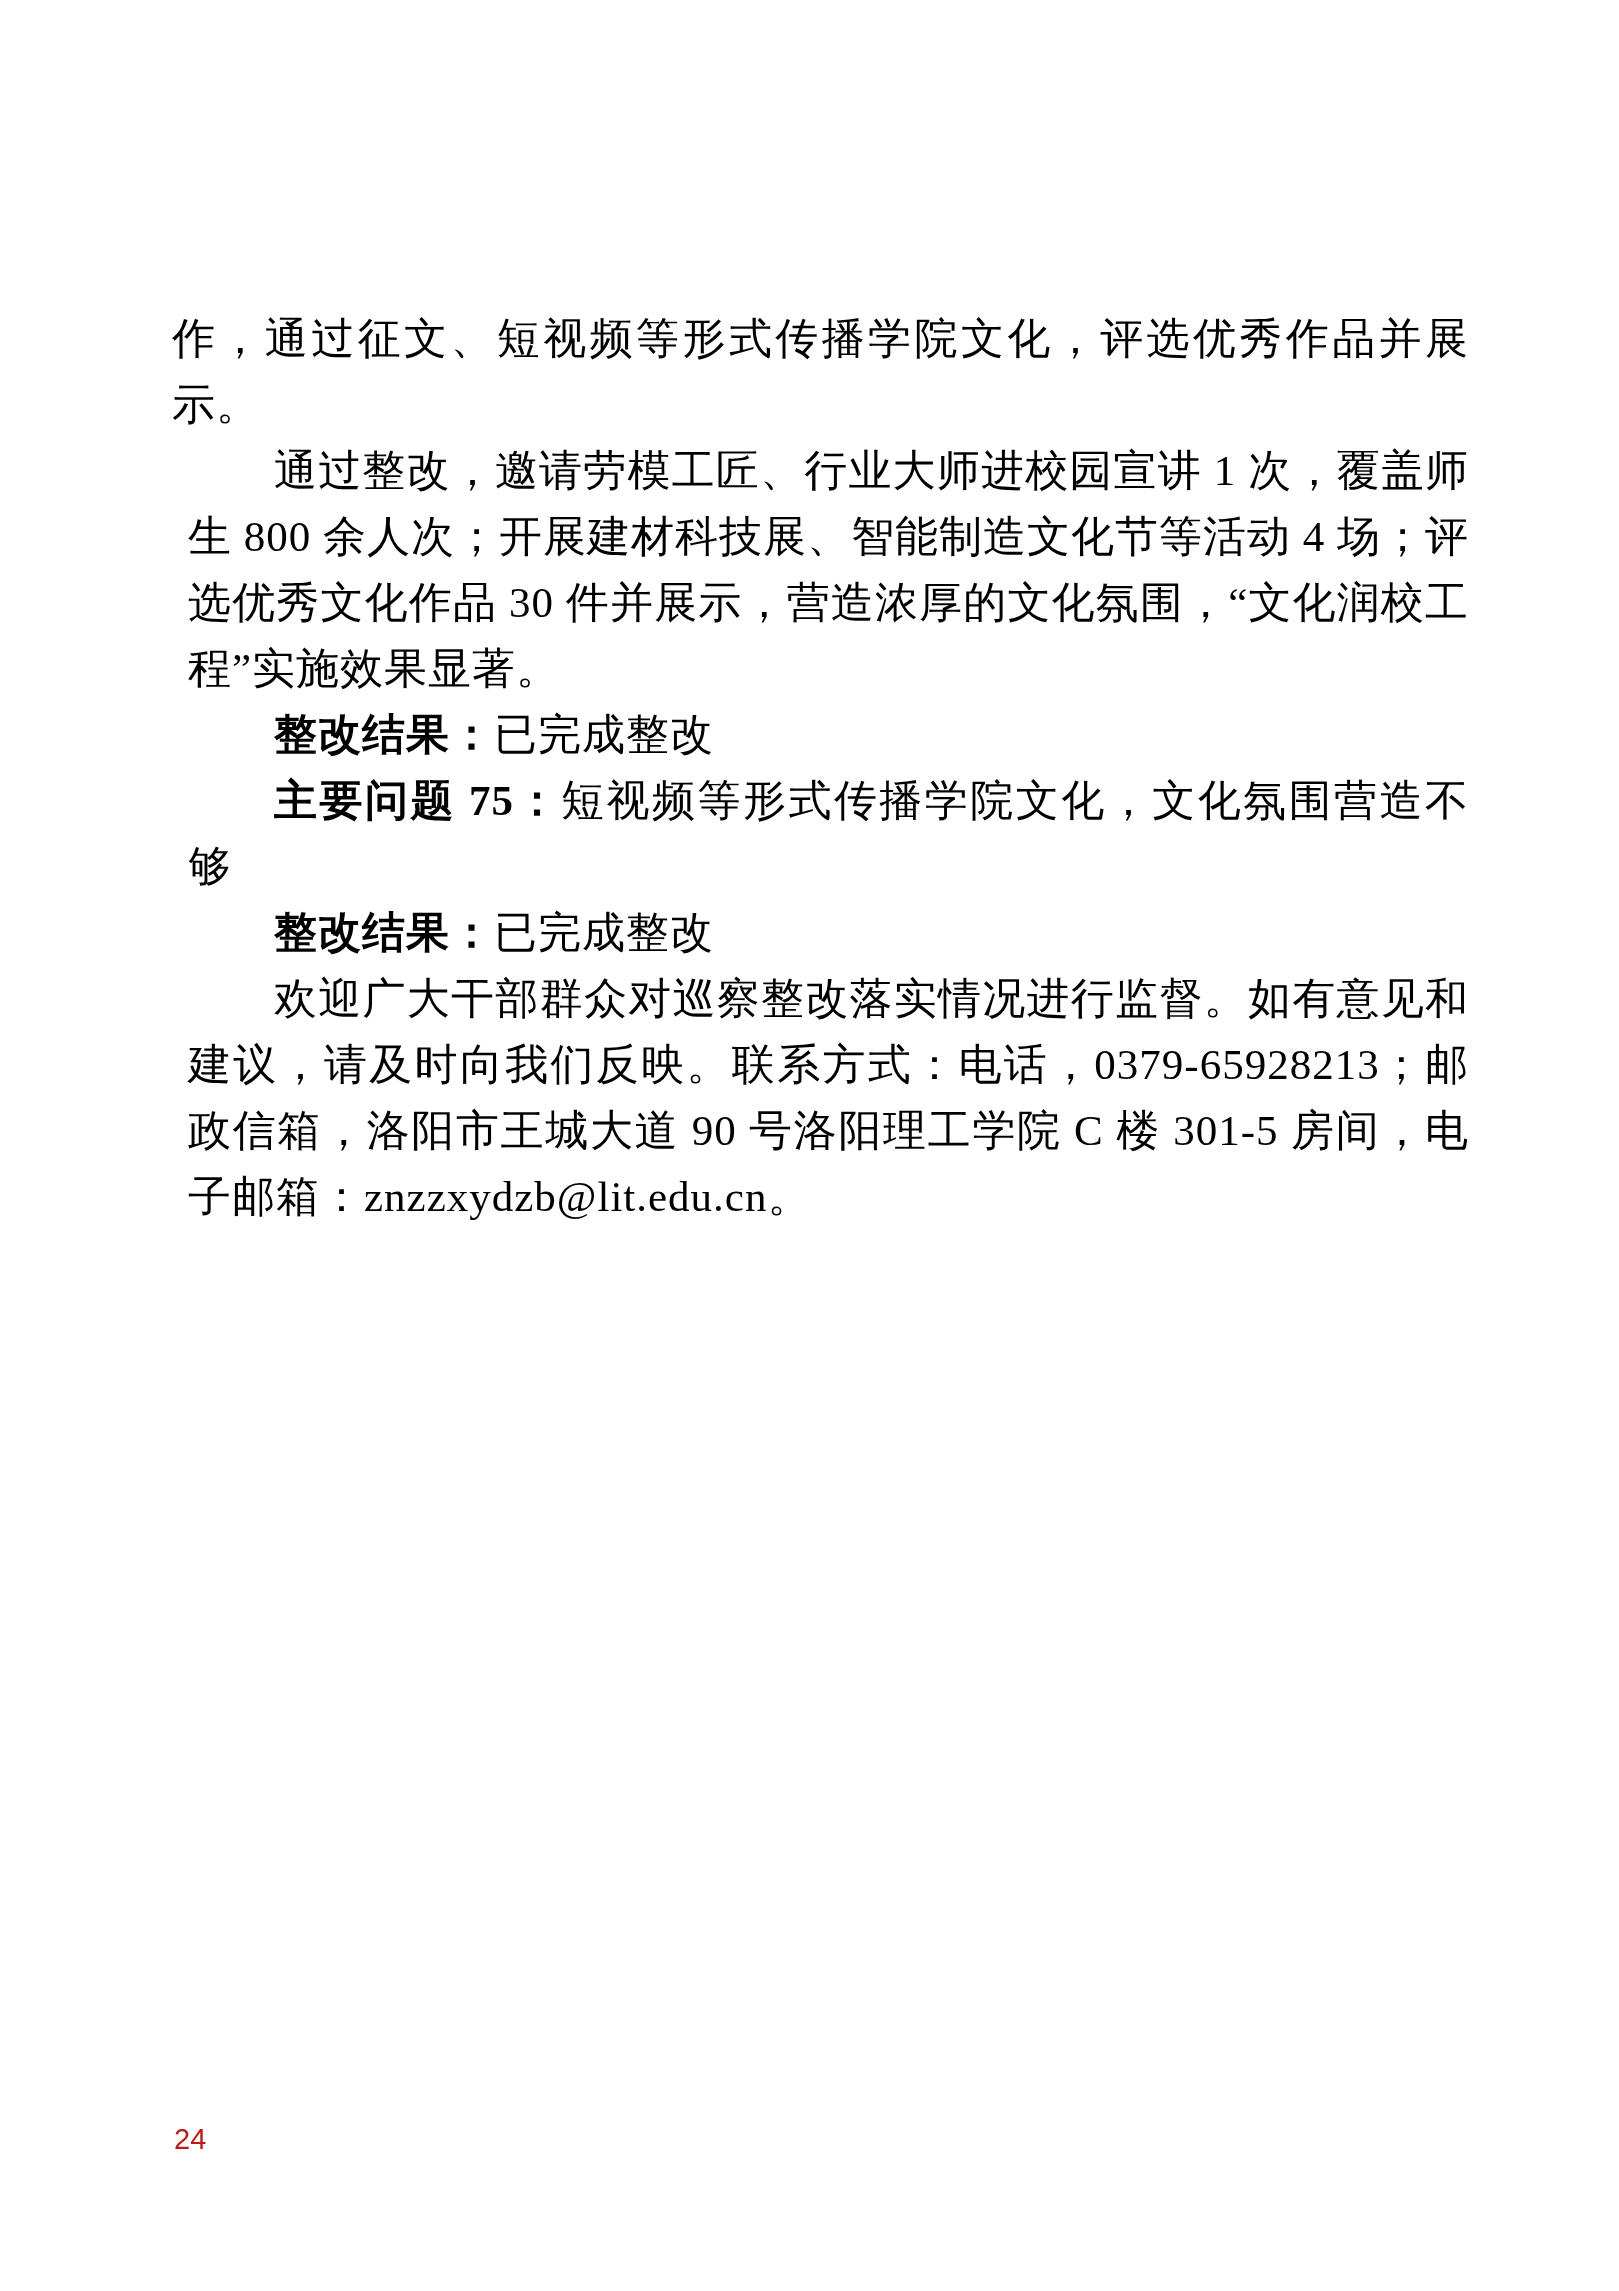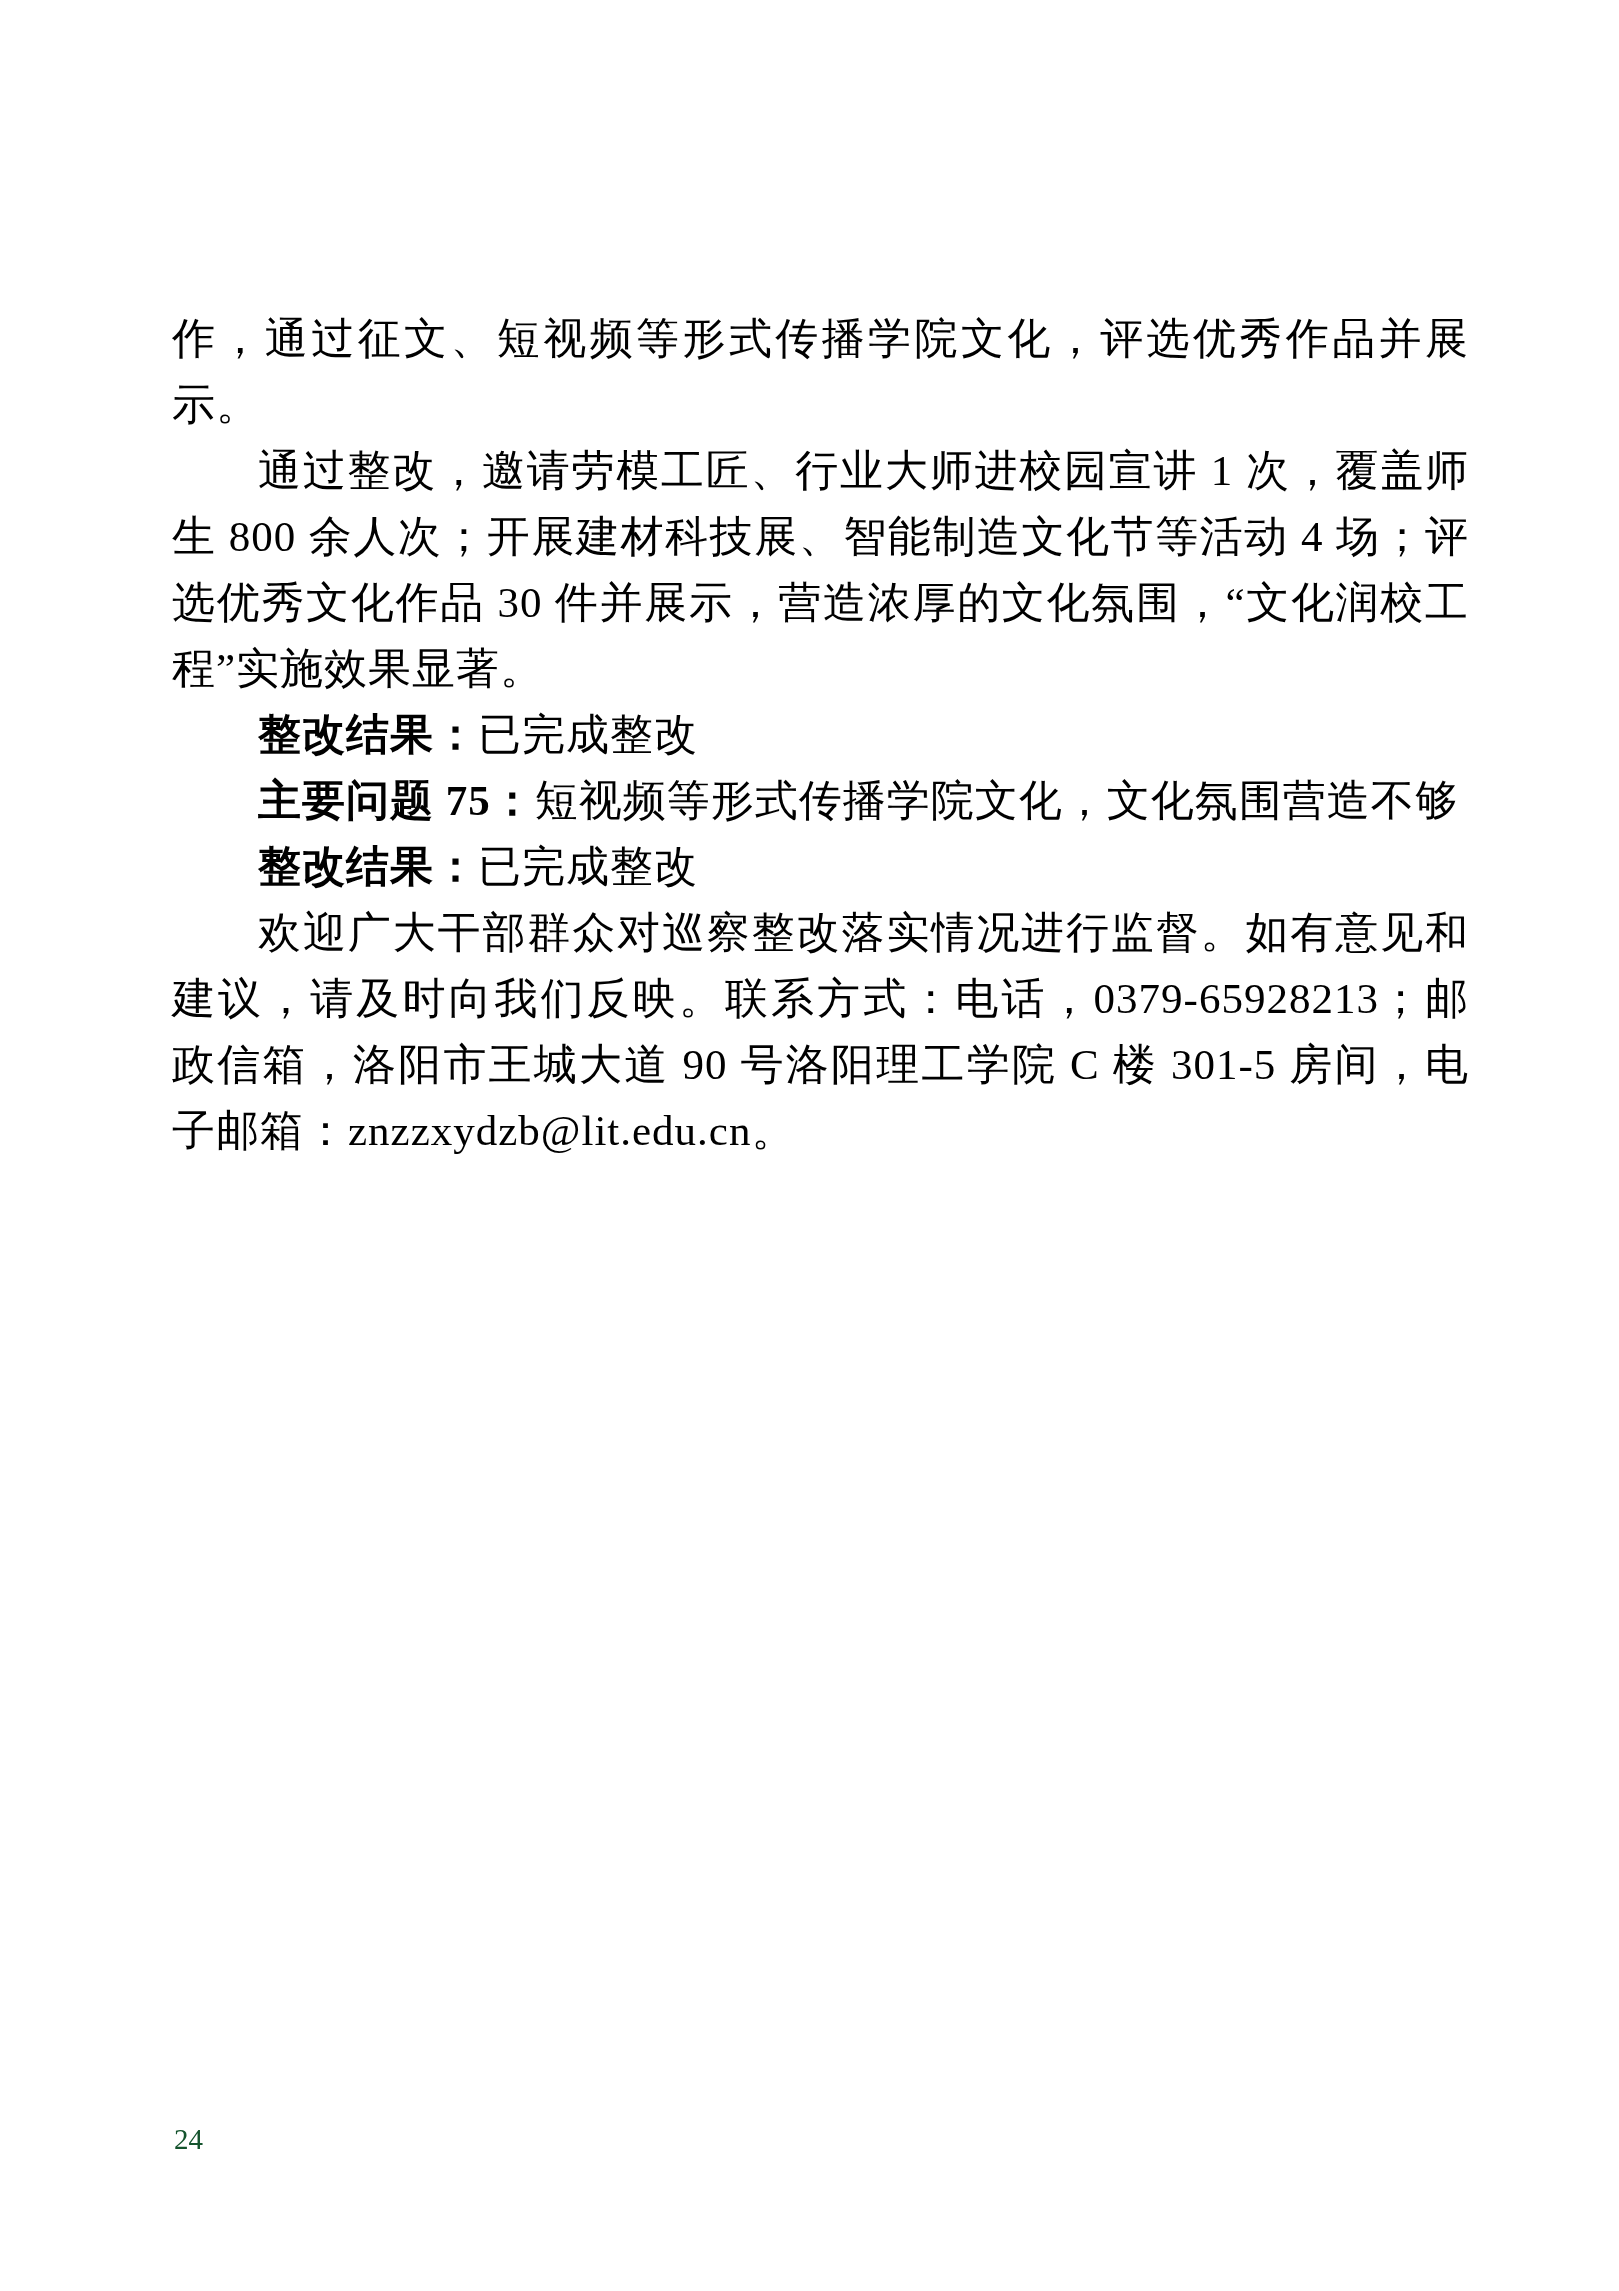--- a/index.html
+++ b/index.html
@@ -16,30 +16,30 @@
     position: absolute;
     left: 172px;
     top: 306px;
     width: 1297px;
     font-size: 43px;
     line-height: 66px;
     text-align: justify;
     letter-spacing: 1px;
   }
   .para { margin: 0; }
-  .para.indent { text-indent: 86px; }
+  .para.indent { text-indent: 86px; margin-left: 16px; }
   .label { font-weight: bold; }
   .page-number {
     position: absolute;
     left: 174px;
     top: 2123px;
-    font-family: Liberation Serif, serif;
+    font-family: Liberation Sans, sans-serif;
     font-size: 29px;
     line-height: 33px;
-    color: #14532d;
+    color: #b91c1c;
   }
 </style>
 </head>
 <body>
 
 <div class="page">
   <div class="content">
 
     <p class="para"><span class="label"></span><span>作，通过征文、短视频等形式传播学院文化，评选优秀作品并展示。</span></p>
 

